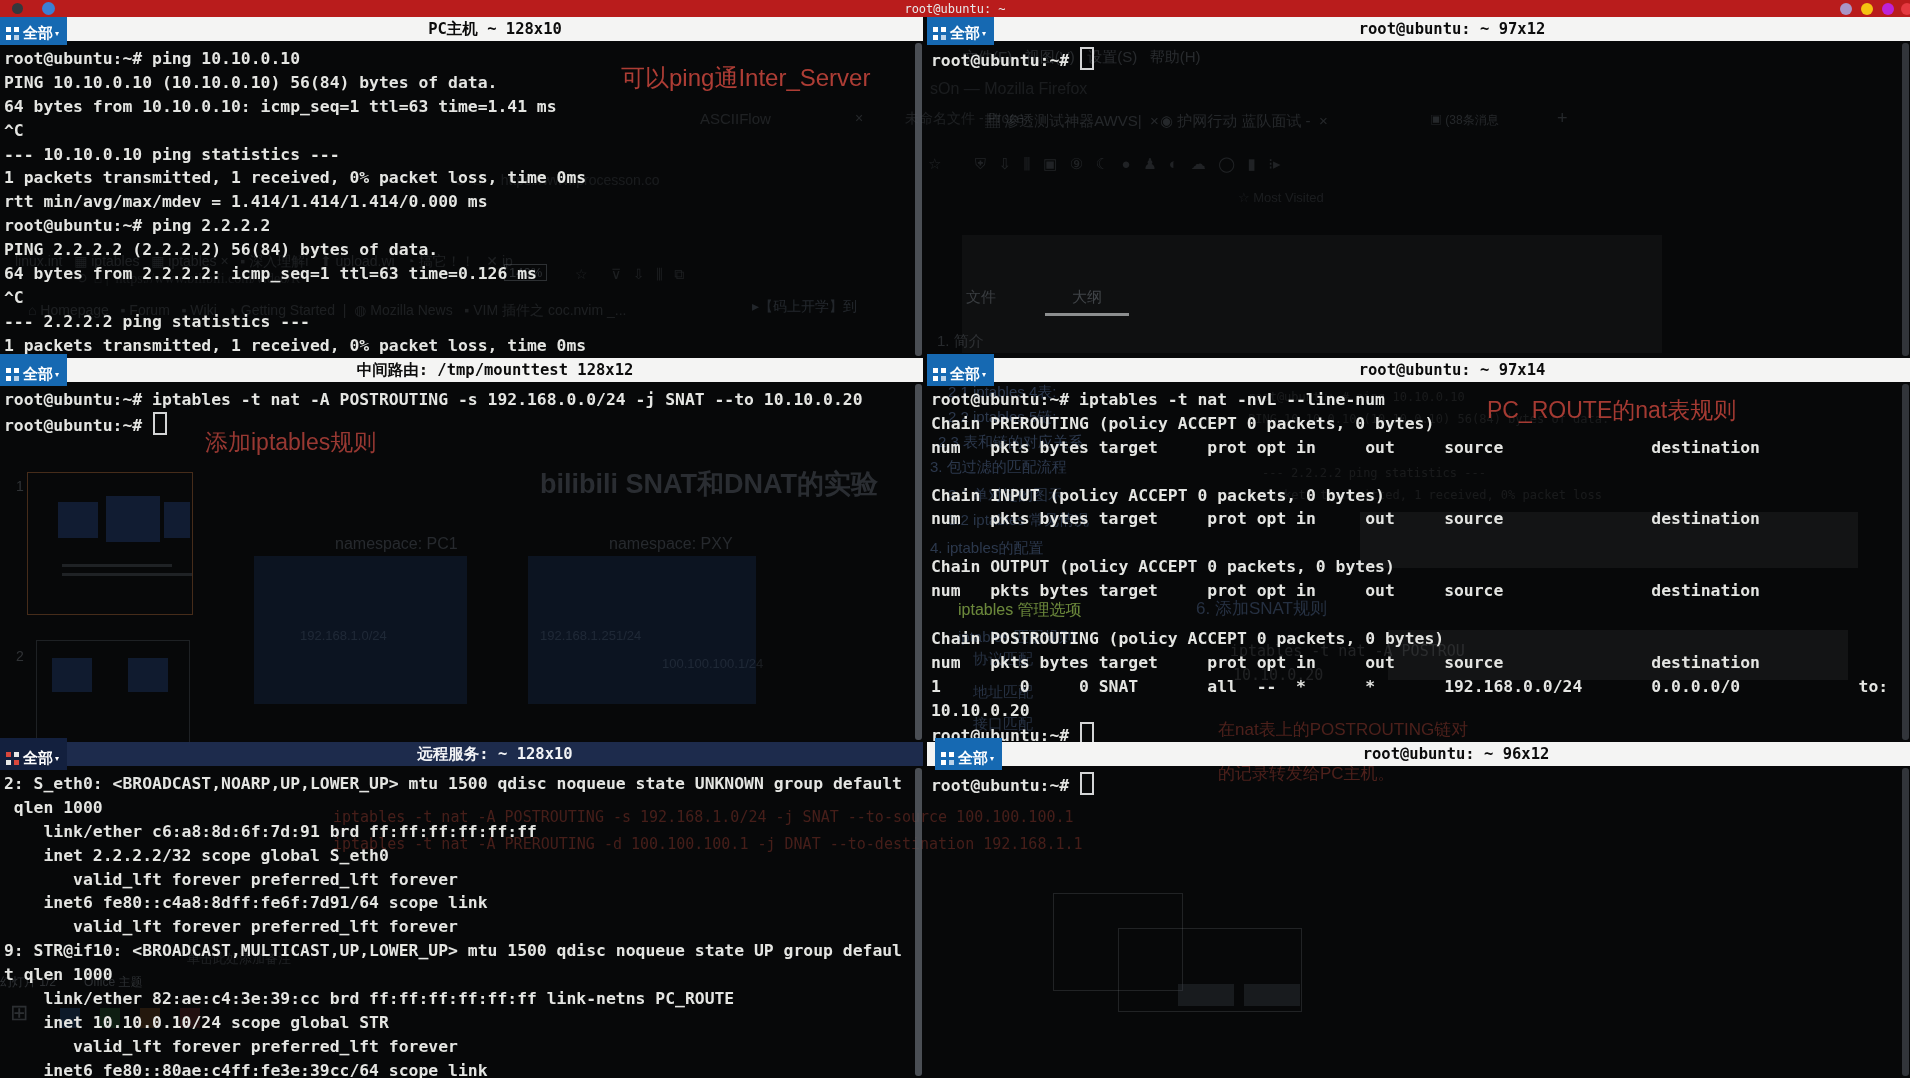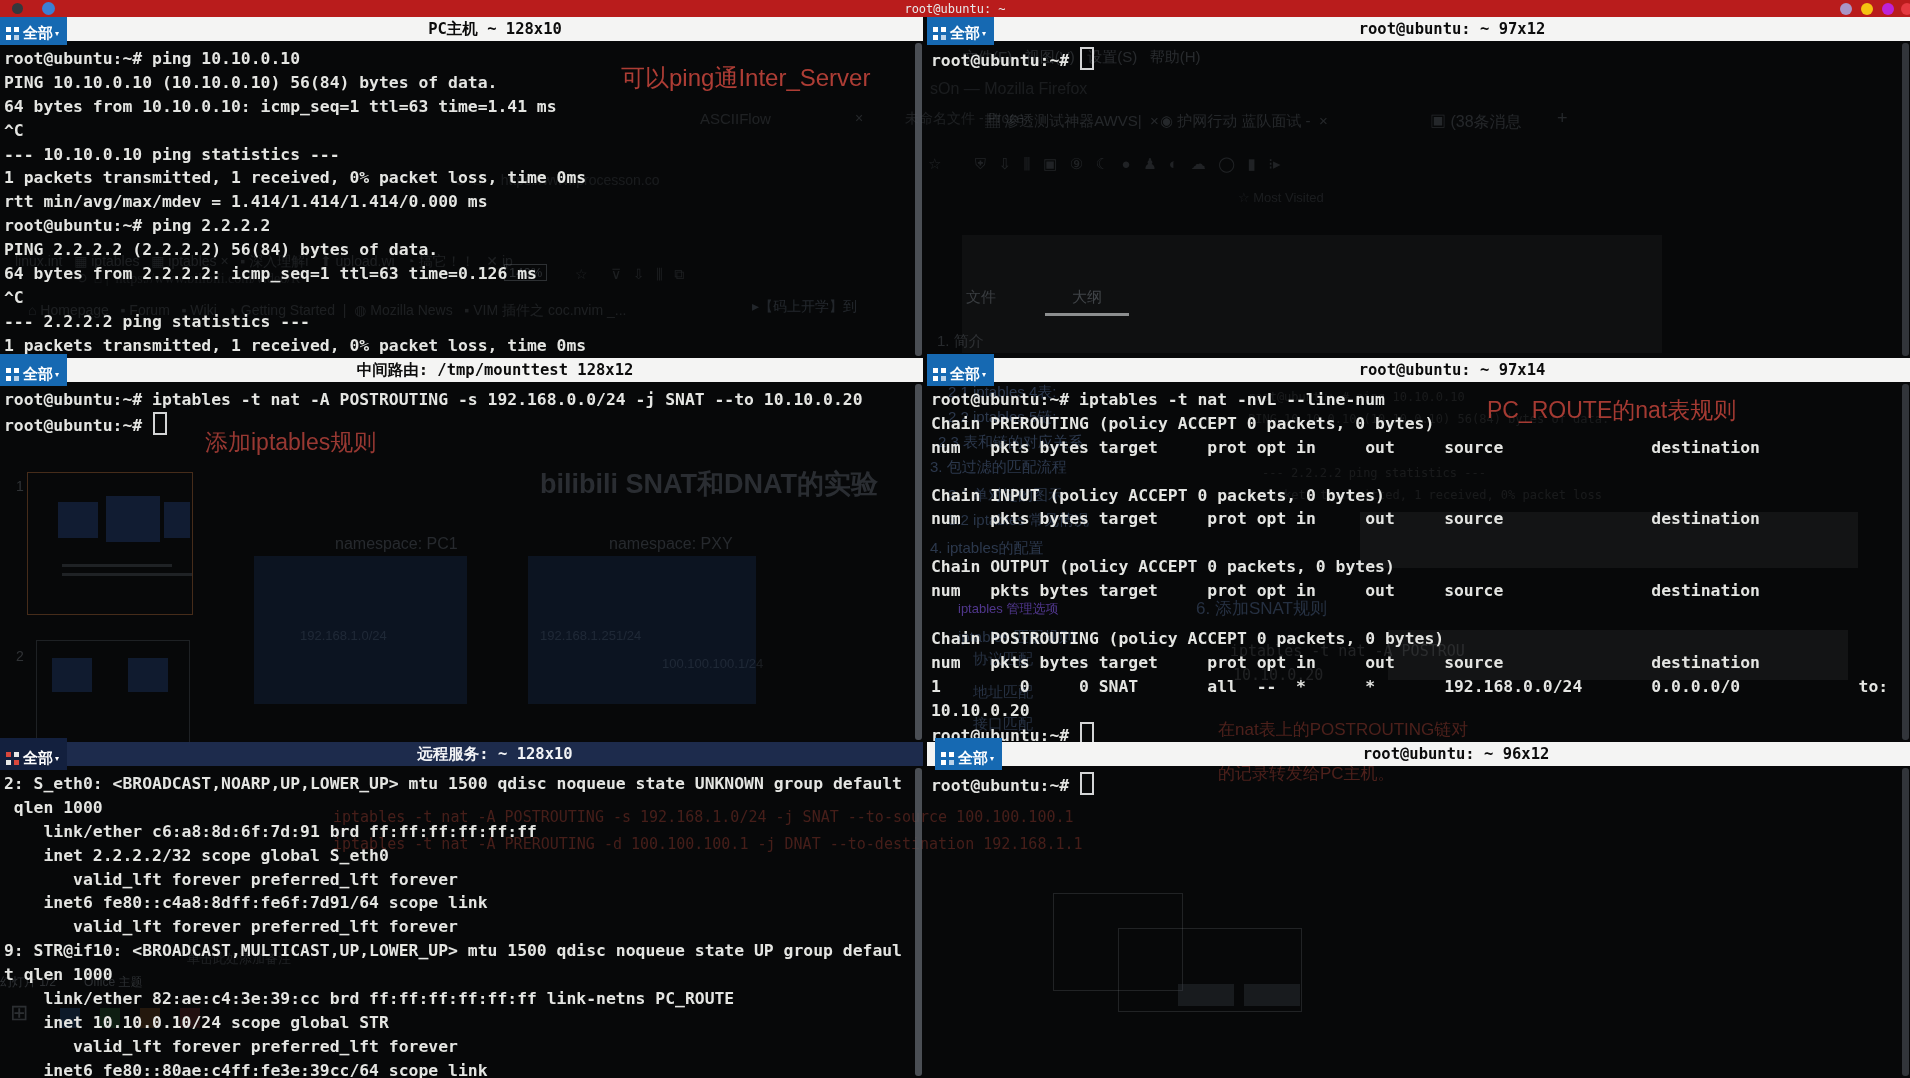--- a/index.html
+++ b/index.html
@@ -97,35 +97,35 @@
       <div class="g" style="left: 15px; top: 253px; font-size: 14px; opacity: 0.15; color: rgb(154, 163, 173);">linux.int   ▦ iptables   ▦ iptables ×   ▪ 深入理解i   ⬆ upload.wi   ◔ 搞它！！   ✕ ip</div>
       <div class="g" style="left: 75px; top: 270px; font-size: 14px; opacity: 0.11; color: rgb(154, 163, 173); font-family: Liberation Serif, serif;">⟲  ⌂ |  https://www.bilibili.com/video/R</div>
       <div class="g" style="left: 504px; top: 264px; font-size: 13px; opacity: 0.26; color: rgb(154, 163, 173); border: 1px solid currentcolor; padding: 0px 4px;">140%</div>
       <div class="g" style="left: 575px; top: 266px; font-size: 14px; opacity: 0.15; color: rgb(154, 163, 173);">☆      ⊽   ⇩   ⫼   ⧉</div>
       <div class="g" style="left: 28px; top: 302px; font-size: 14px; opacity: 0.15; color: rgb(154, 163, 173);">⌂ Homepage   ▪ Forum   ▪ Wiki   ◗ Getting Started  |  ◍ Mozilla News   ▪ VIM 插件之 coc.nvim _...</div>
       <div class="g" style="left: 752px; top: 298px; font-size: 14px; opacity: 0.2; color: rgb(143, 160, 181);">▸【码上开学】到</div>
       <div class="g" style="left: 963px; top: 48px; font-size: 15px; opacity: 0.22; color: rgb(154, 163, 173);">文件(F)   视图(V)   设置(S)   帮助(H)</div>
       <div class="g" style="left: 930px; top: 80px; font-size: 16px; opacity: 0.13; color: rgb(154, 163, 173);">sOn — Mozilla Firefox</div>
       <div class="g" style="left: 945px; top: 112px; font-size: 15px; opacity: 0.2; color: rgb(154, 163, 173); margin-left: 40px;">▦ 渗透测试神器AWVS|  ×</div>
       <div class="g" style="left: 1160px; top: 112px; font-size: 15px; opacity: 0.2; color: rgb(154, 163, 173);">◉ 护网行动 蓝队面试 -  ×</div>
-      <div class="g" style="left: 1430px; top: 112px; font-size: 16px; opacity: 0.2; color: rgb(154, 163, 173);">▣ (38条消息</div>
+      <div class="g" style="left: 1430px; top: 112px; font-size: 12px; opacity: 0.2; color: rgb(154, 163, 173);">▣ (38条消息</div>
       <div class="g" style="left: 1557px; top: 108px; font-size: 18px; opacity: 0.2; color: rgb(154, 163, 173);">+</div>
       <div class="g" style="left: 928px; top: 155px; font-size: 15px; opacity: 0.17; color: rgb(154, 163, 173);">☆        ⛨   ⇩   ⫼   ▣   ⑨   ☾   ●   ♟   ◐   ☁   ◯   ▮   ⁝▸</div>
       <div class="g" style="left: 1238px; top: 190px; font-size: 13px; opacity: 0.13; color: rgb(154, 163, 173);">☆ Most Visited</div>
       <div class="g" style="left: 966px; top: 288px; font-size: 15px; opacity: 0.3; color: rgb(154, 163, 173);">文件</div>
       <div class="g" style="left: 1072px; top: 288px; font-size: 15px; opacity: 0.35; color: rgb(154, 163, 173);">大纲</div>
       <div class="g" style="left: 937px; top: 332px; font-size: 15px; opacity: 0.22; color: rgb(154, 163, 173);">1. 简介</div>
       <div class="g" style="left: 948px; top: 383px; font-size: 15px; opacity: 0.6; color: rgb(68, 88, 122);">2.1 iptables 4表:</div>
       <div class="g" style="left: 948px; top: 408px; font-size: 15px; opacity: 0.6; color: rgb(68, 88, 122);">2.2 iptables 5链:</div>
       <div class="g" style="left: 938px; top: 433px; font-size: 15px; opacity: 0.6; color: rgb(68, 88, 122);">2.3 表和链的对应关系</div>
       <div class="g" style="left: 930px; top: 458px; font-size: 15px; opacity: 0.6; color: rgb(68, 88, 122);">3. 包过滤的匹配流程</div>
       <div class="g" style="left: 948px; top: 486px; font-size: 15px; opacity: 0.55; color: rgb(68, 88, 122);">3.1 单对链的图示</div>
       <div class="g" style="left: 948px; top: 511px; font-size: 15px; opacity: 0.55; color: rgb(68, 88, 122);">3.2 iptables 常见情况</div>
       <div class="g" style="left: 930px; top: 539px; font-size: 15px; opacity: 0.6; color: rgb(68, 88, 122);">4. iptables的配置</div>
-      <div class="g" style="left: 958px; top: 600px; font-size: 13px; opacity: 0.55; color: #8b5cf6;">iptables 管理选项</div>
+      <div class="g" style="left: 958px; top: 600px; font-size: 16px; opacity: 0.55; color: #bef264;">iptables 管理选项</div>
       <div class="g" style="left: 1196px; top: 597px; font-size: 17px; opacity: 0.5; color: rgb(68, 88, 122);">6. 添加SNAT规则</div>
       <div class="g" style="left: 958px; top: 628px; font-size: 15px; opacity: 0.55; color: rgb(68, 88, 122);">iptables 匹配规则:</div>
       <div class="g" style="left: 973px; top: 650px; font-size: 15px; opacity: 0.5; color: rgb(68, 88, 122);">协议匹配</div>
       <div class="g" style="left: 973px; top: 683px; font-size: 15px; opacity: 0.5; color: rgb(68, 88, 122);">地址匹配</div>
       <div class="g" style="left: 973px; top: 715px; font-size: 15px; opacity: 0.5; color: rgb(68, 88, 122);">接口匹配</div>
       <div class="g" style="left: 1248px; top: 390px; font-size: 12px; opacity: 0.09; color: rgb(199, 203, 208); font-family: &quot;DejaVu Sans Mono&quot;, monospace;">root@ubuntu:~# ping 10.10.0.10</div>
       <div class="g" style="left: 1248px; top: 412px; font-size: 12px; opacity: 0.09; color: rgb(199, 203, 208); font-family: &quot;DejaVu Sans Mono&quot;, monospace;">PING 10.10.0.10 (10.10.0.10) 56(84) bytes of data.</div>
       <div class="g" style="left: 1262px; top: 466px; font-size: 12px; opacity: 0.09; color: rgb(199, 203, 208); font-family: &quot;DejaVu Sans Mono&quot;, monospace;">--- 2.2.2.2 ping statistics ---</div>
       <div class="g" style="left: 1248px; top: 488px; font-size: 12px; opacity: 0.09; color: rgb(199, 203, 208); font-family: &quot;DejaVu Sans Mono&quot;, monospace;">1 packets transmitted, 1 received, 0% packet loss</div>
       <div class="g" style="left: 1230px; top: 642px; font-size: 15px; opacity: 0.13; color: rgb(199, 203, 208); font-family: &quot;DejaVu Sans Mono&quot;, monospace;">iptables -t nat -A POSTROU</div>

